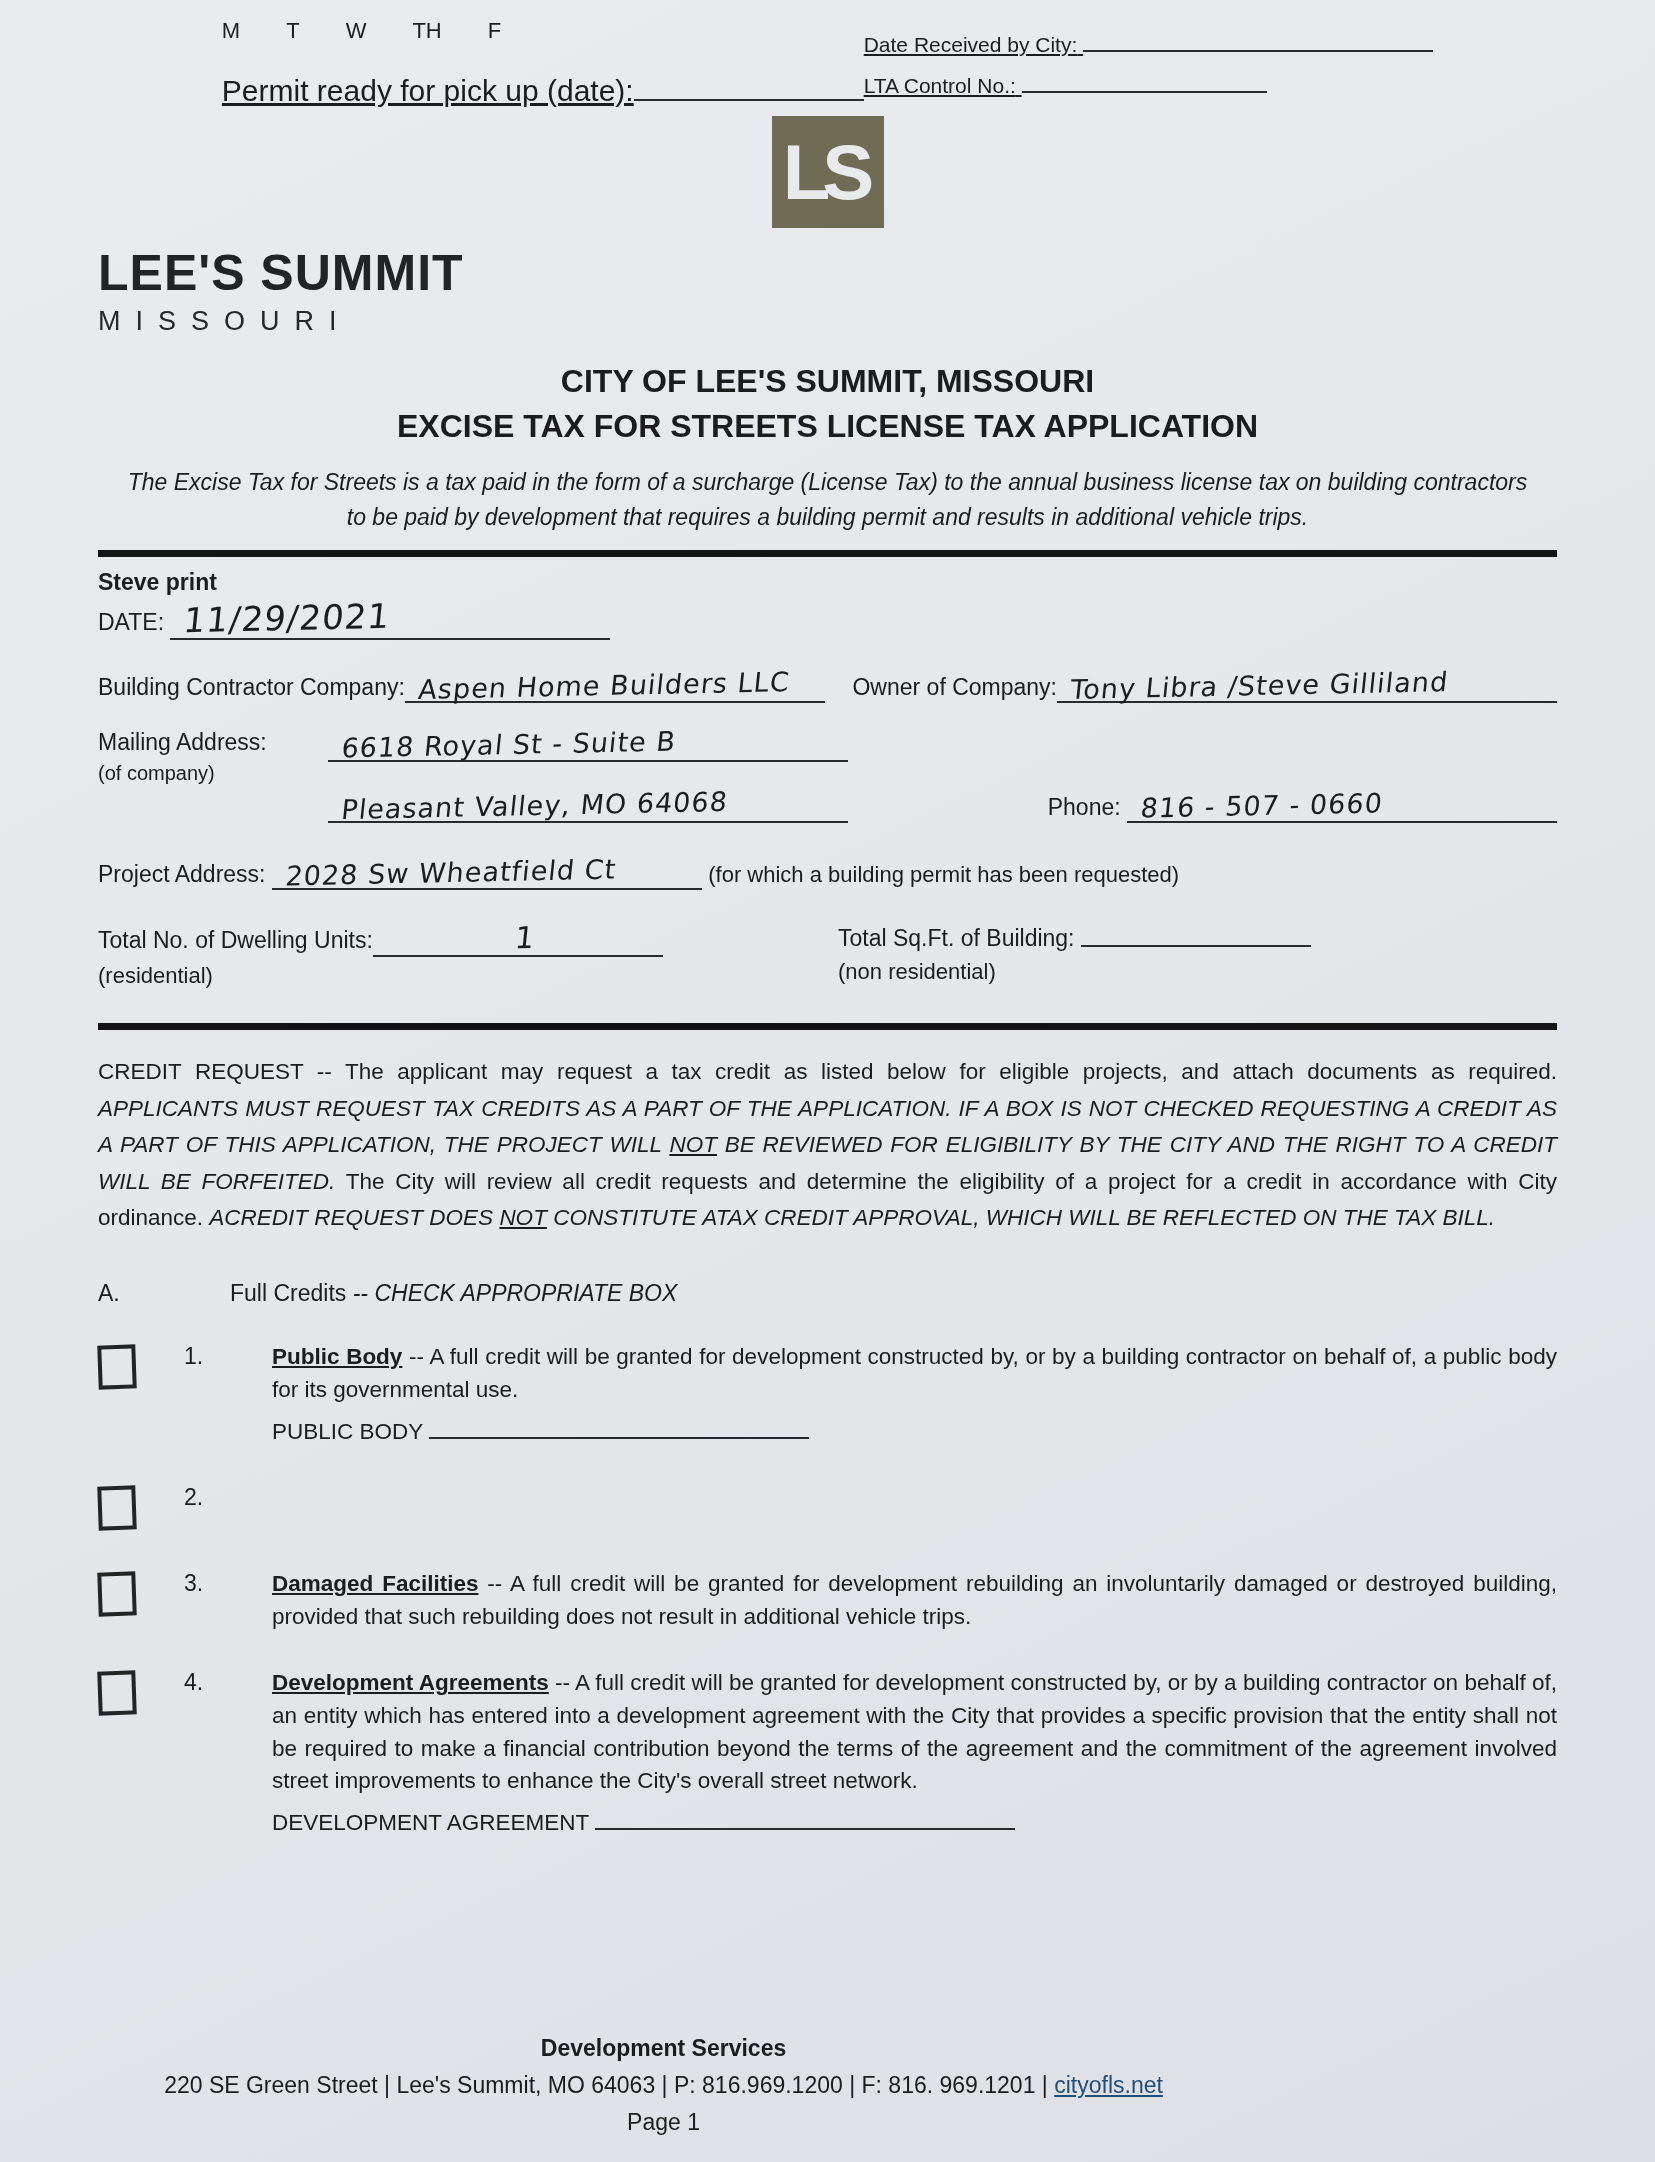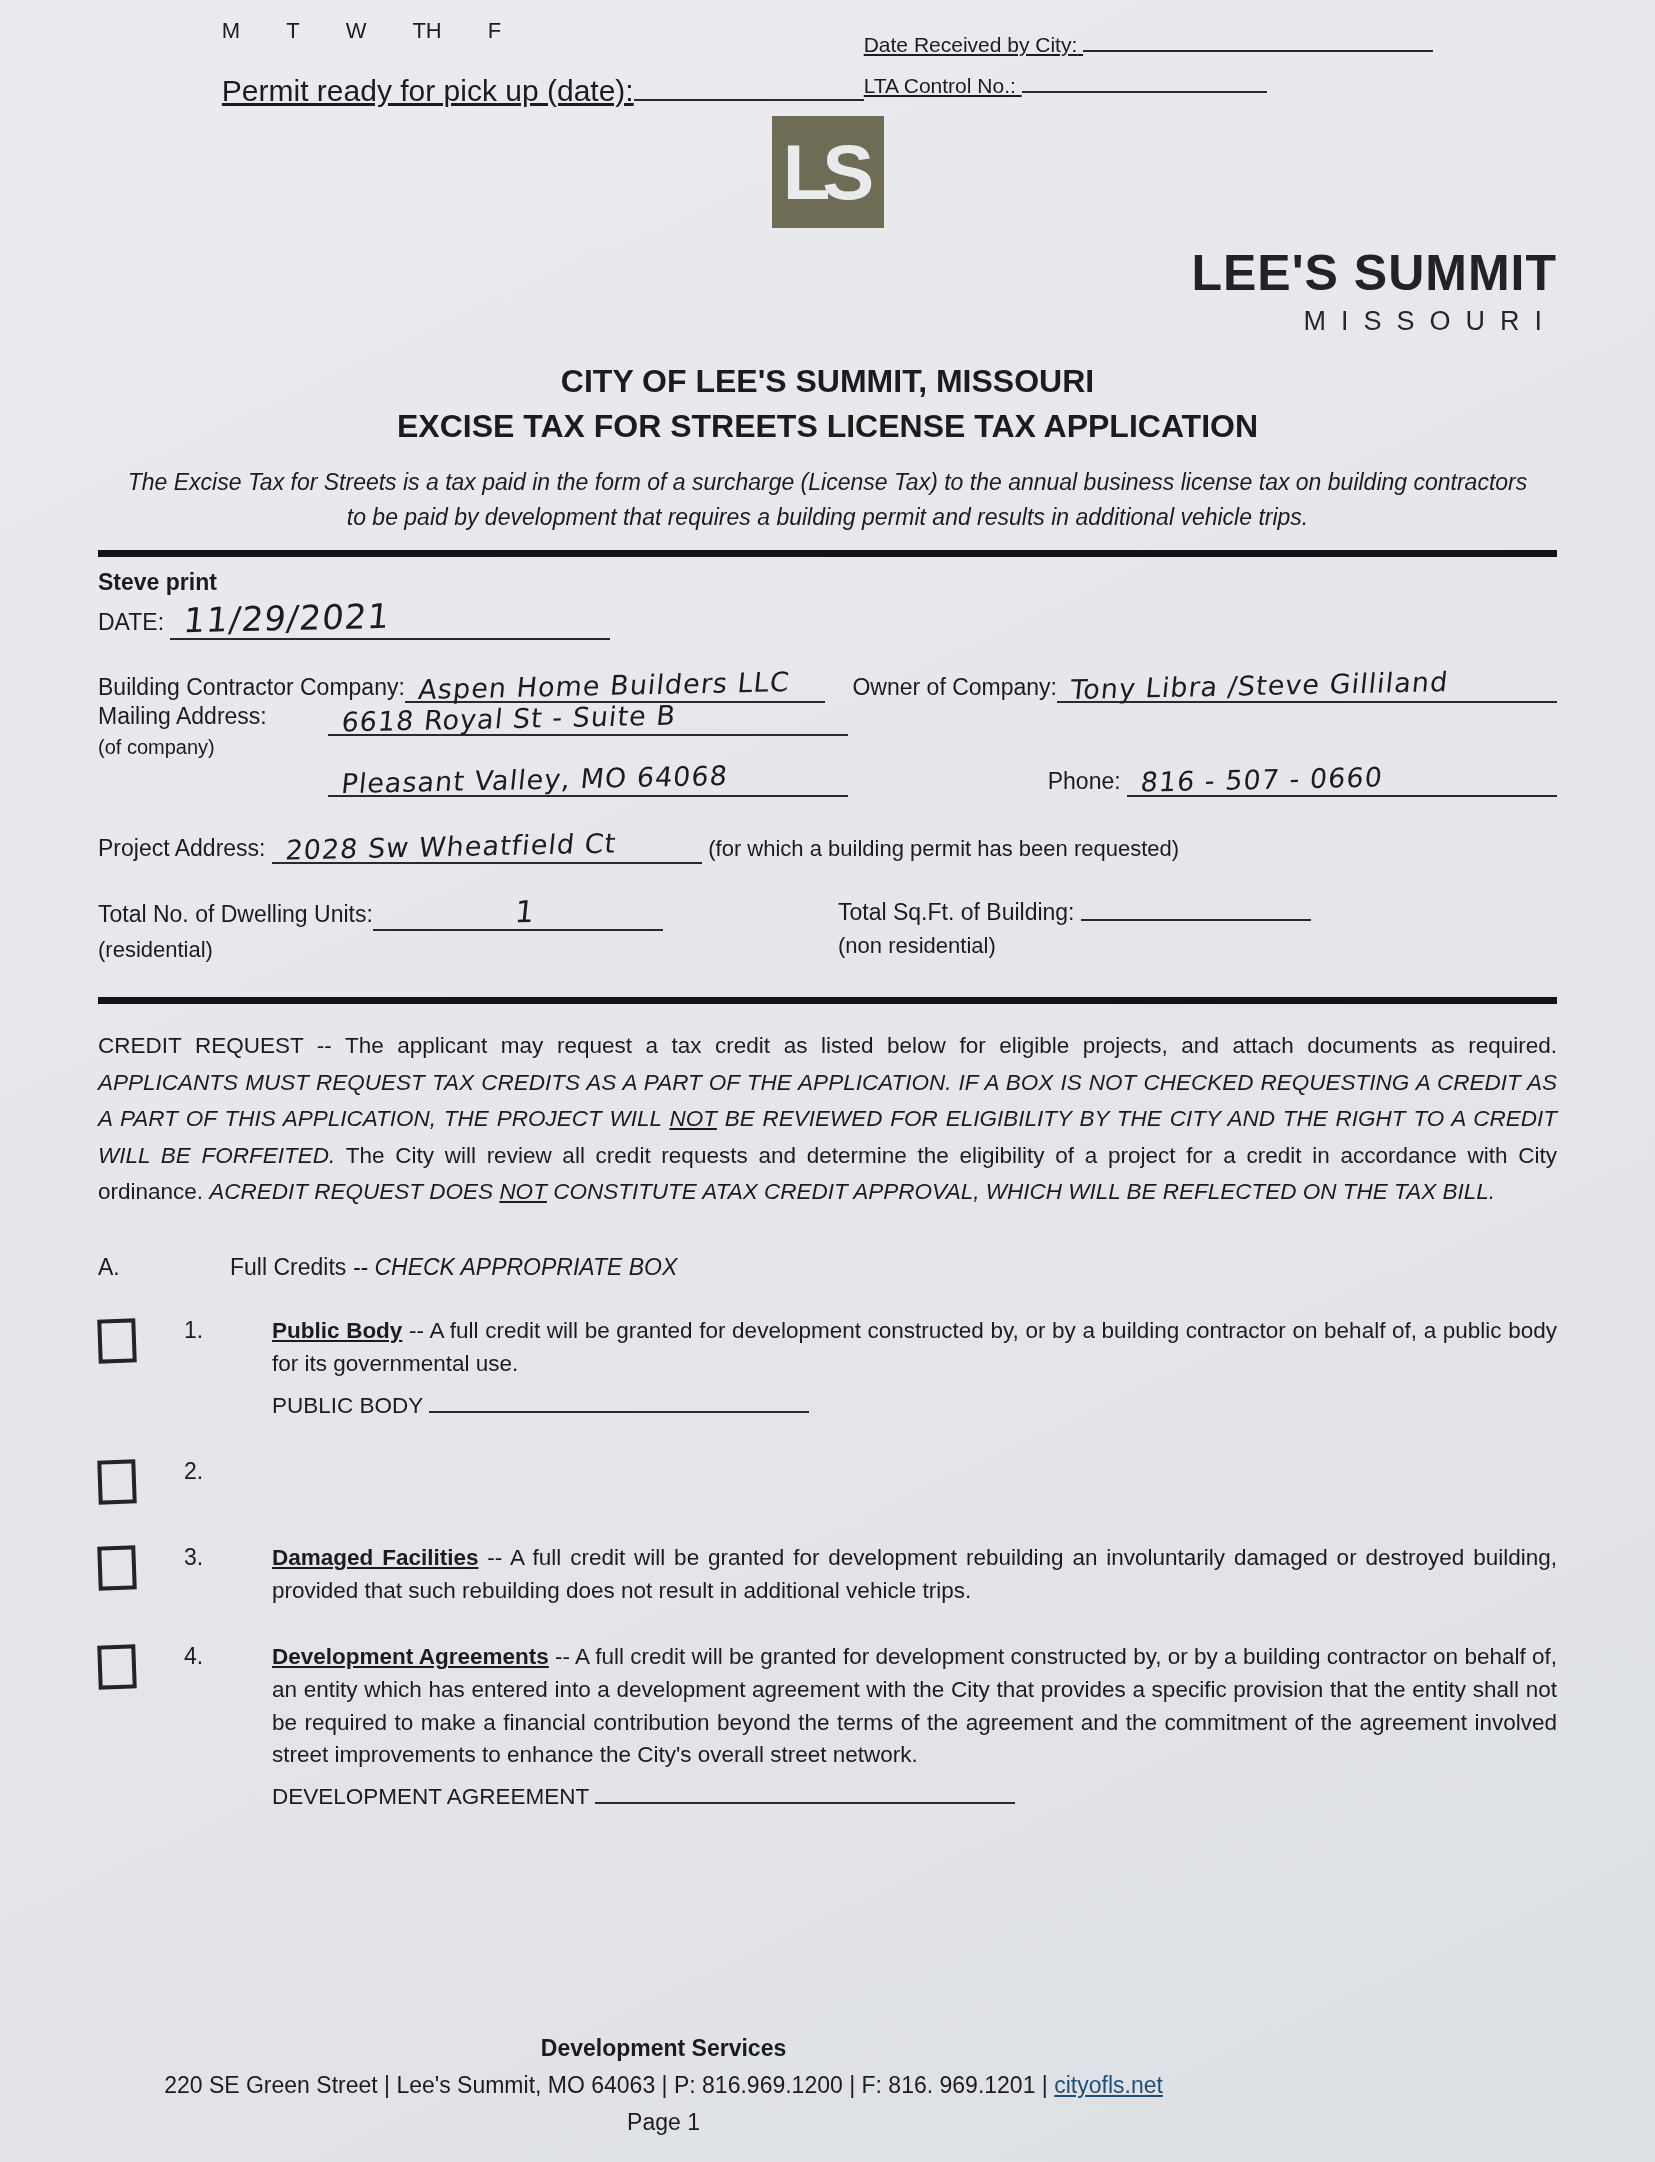--- a/index.html
+++ b/index.html
@@ -19,21 +19,21 @@
   .top-row{ display:flex; justify-content:center;text-decoration:underline; }
   .weekdays span{ display:inline-block; font-size:22px; margin-right:46px; }
   .permit-line{ margin-top:22px; font-size:30px; }
   .right-head{ font-size:21px; padding-top:10px; }
   .right-head .line{ margin-bottom:12px; }
   .blank{
     display:inline-block; border-bottom:2px solid #2a2a2c;
     height:1.15em; vertical-align:baseline; position:relative;
   }
   
-  .logo-wrap{ text-align:right; margin-top:6px; }
+  .logo-wrap{ text-align:left; margin-top:6px; }
   .logo-square{
     width:112px; height:112px; margin:0 auto;
     background:#6e6c55; display:flex; align-items:center; justify-content:center;
   }
   .logo-square .ls{
     color:#e9eaec; font-size:78px; font-weight:bold; letter-spacing:-8px;
     font-family:"Liberation Sans", sans-serif; line-height:1; padding-right:6px;
   }
   .city-name{ margin-top:16px; font-size:50px; font-weight:800; letter-spacing:1px; color:#222326;}
   .state-name{ margin-top:4px; font-size:27px; letter-spacing:15px; color:#26272a; }
@@ -52,21 +52,21 @@
     display:inline-block; font-family:"DejaVu Sans", sans-serif;
     transform:skewX(-7deg) rotate(-1.2deg);
     color:#1b1b20; white-space:nowrap; letter-spacing:1px;
   }
   .fillwrap{ display:inline-block; border-bottom:2px solid #2a2a2c; text-align:left; padding-left:14px; }
   .date-row{ margin-top:2px; }
   .date-row .hand{ font-size:34px; }
   .two-col{ display:flex; justify-content:space-between; align-items:flex-end; }
   .contractor-row{ margin-top:30px; }
   .contractor-row .hand, .mailing .hand, .phone-col .hand, .project-row .hand{ font-size:27px; }
-  .mailing{ display:flex; }
+  .mailing{ margin-top:26px; display:flex; }
   .mailing-labels{ width:230px; }
   .mailing-sub{ font-size:20px; margin-top:6px; }
   .mailing-lines .fillwrap{ margin-bottom:8px; }
   .mail-row2{ display:flex; justify-content:space-between; align-items:flex-end; width:1229px; margin-top:20px;}
   .project-row{ margin-top:26px; font-size:23px; }
   .project-note{ font-size:22px; }
   .dwelling-row{ display:flex; margin-top:30px; font-size:23px; }
   .dwell-left{ width:740px; }
   .sub{ font-size:22px; margin-top:6px; }
   .dwelling-row .hand{ font-size:30px; }

